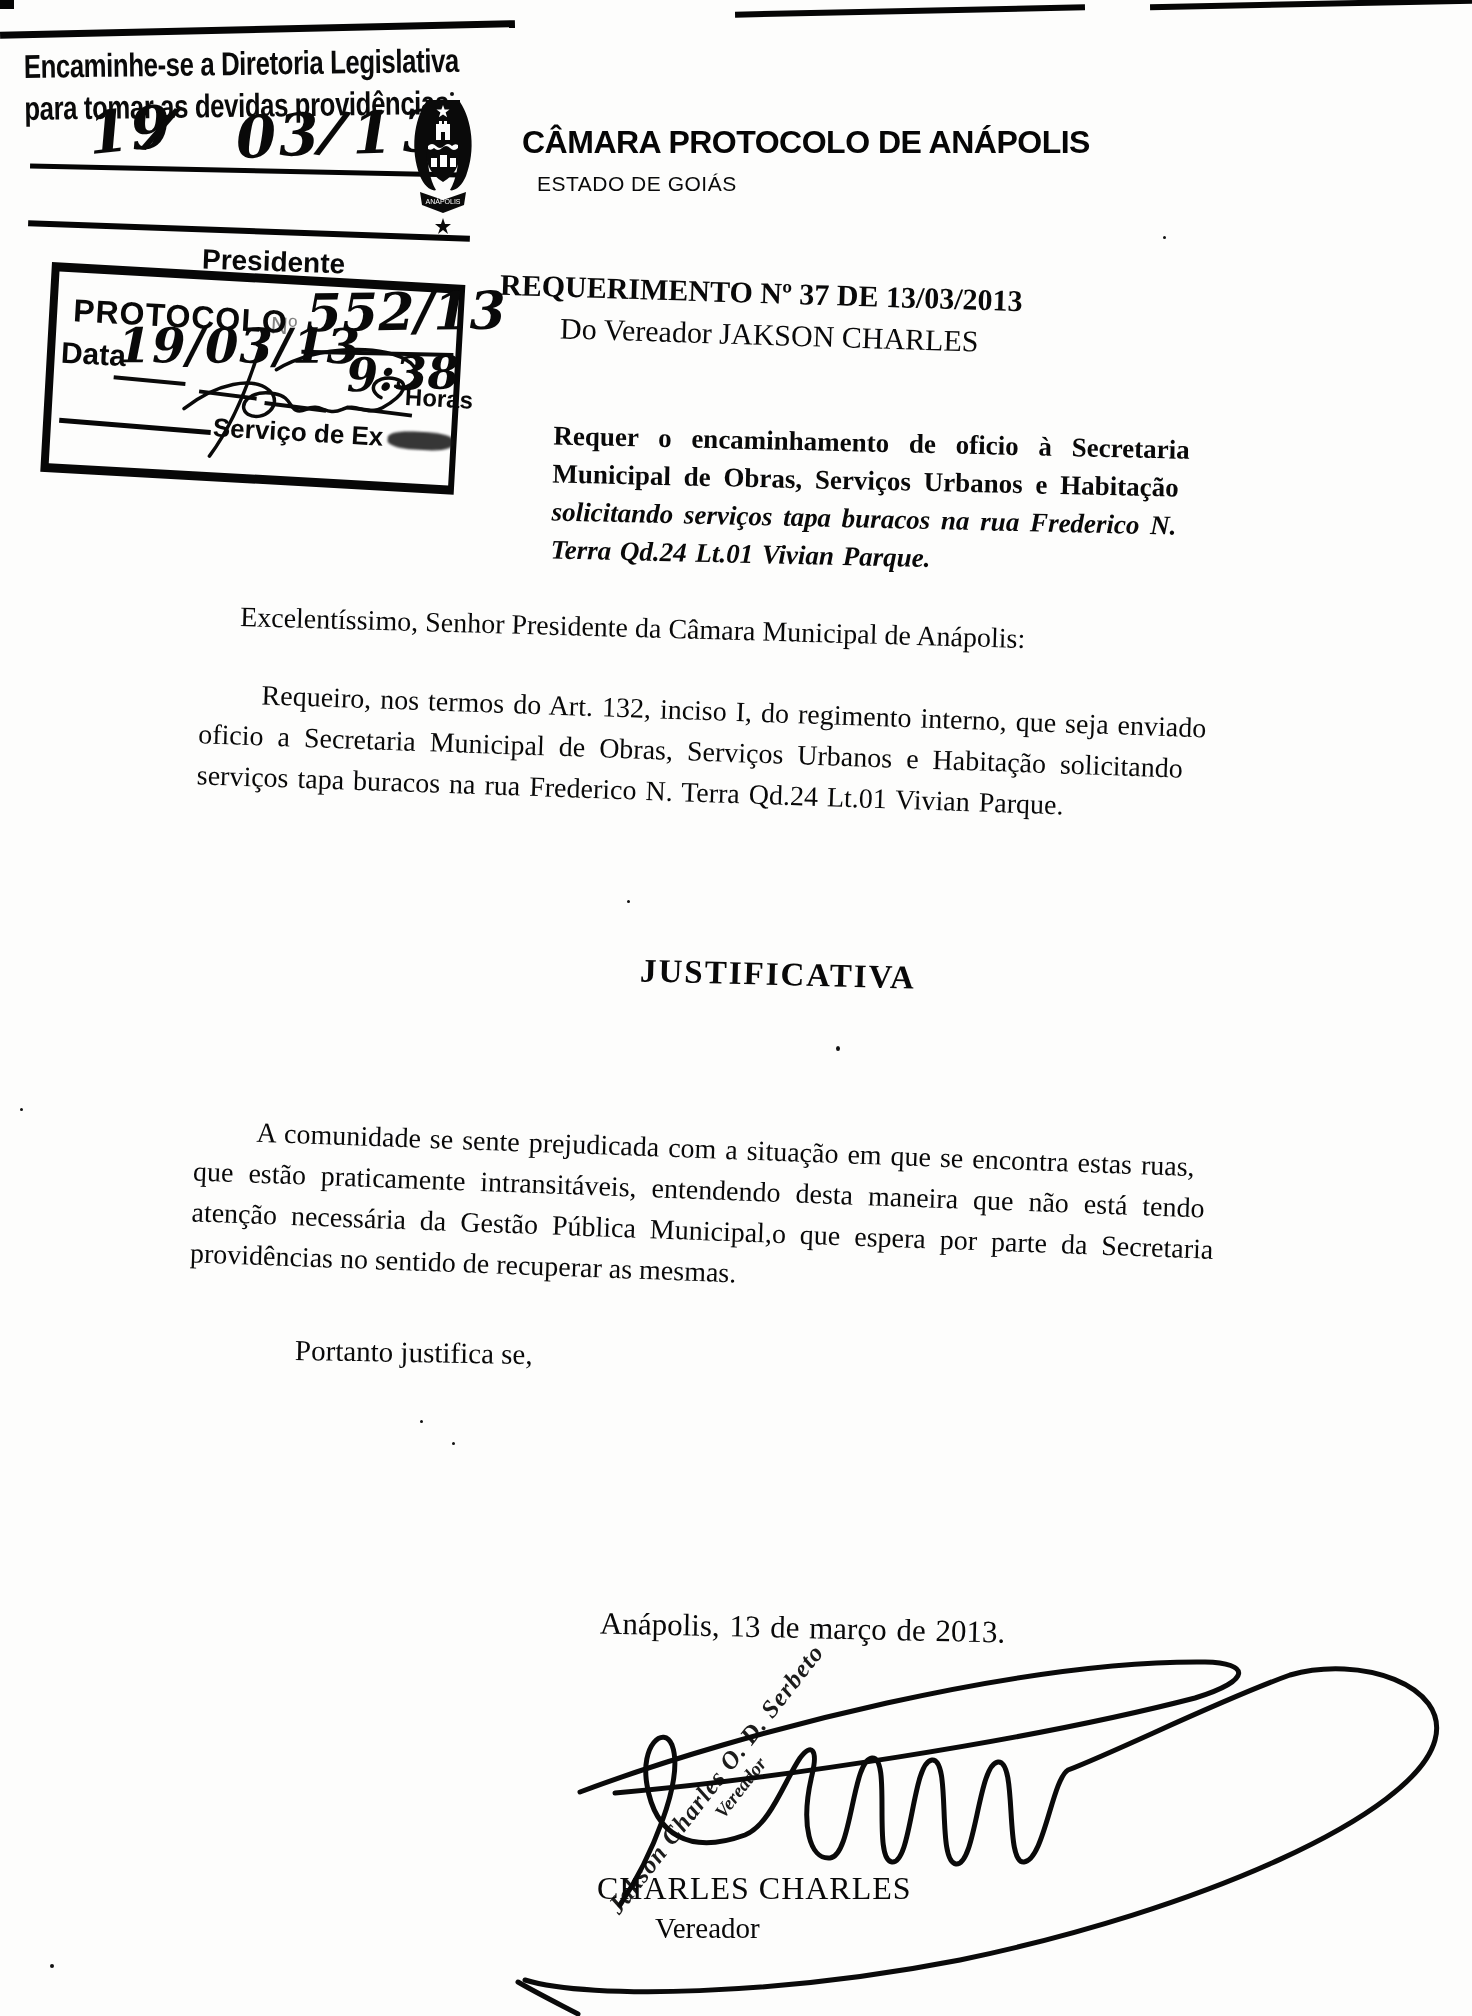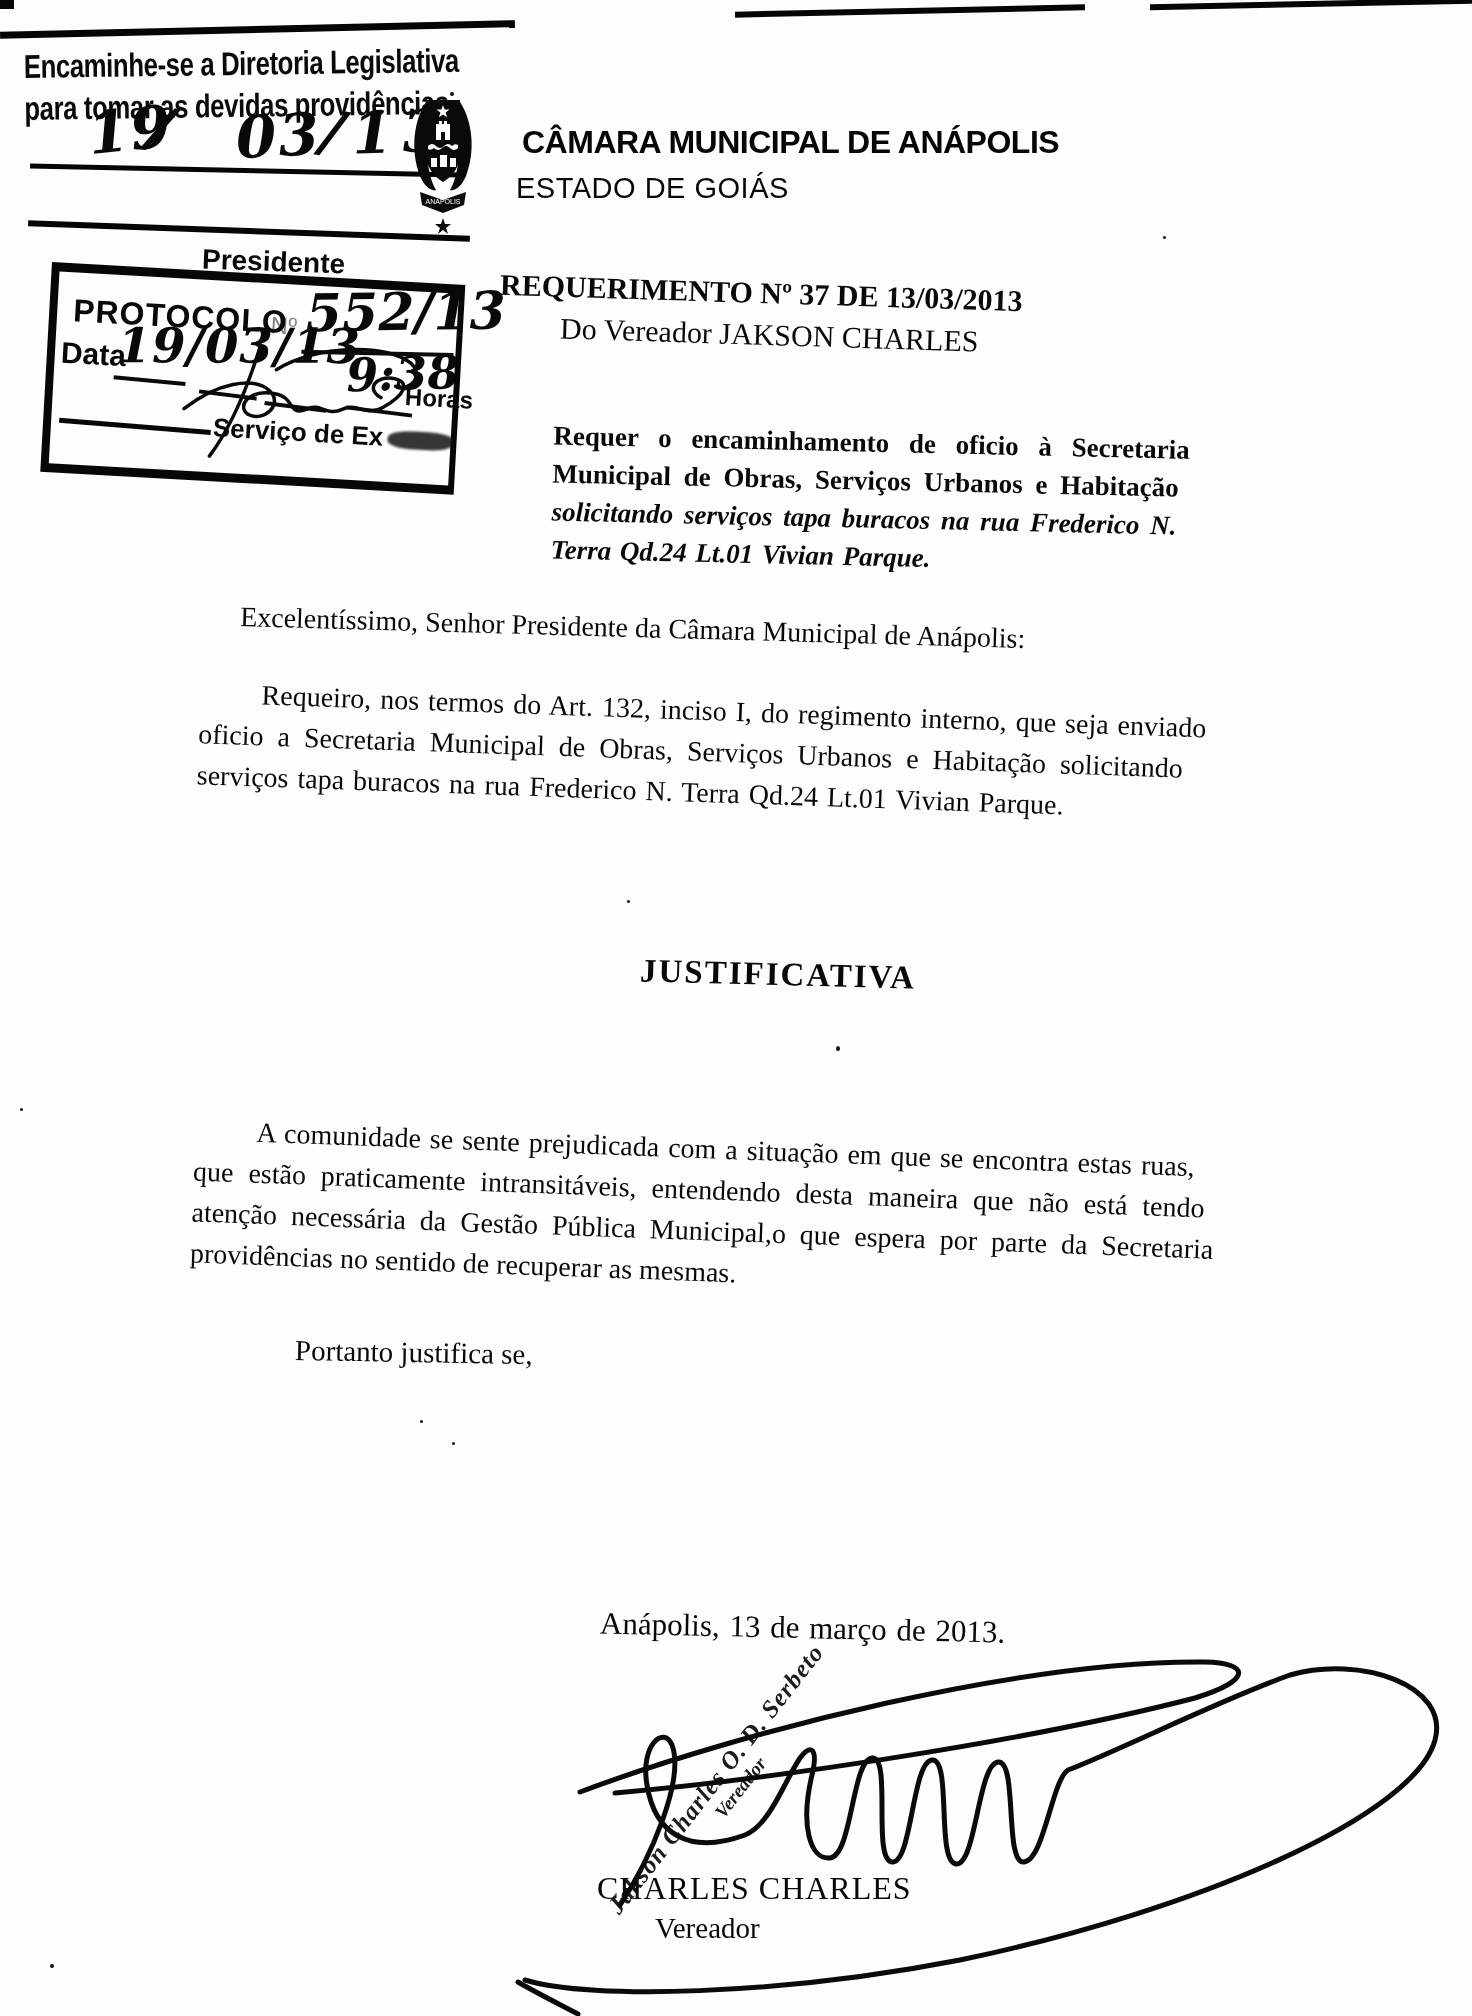--- a/index.html
+++ b/index.html
@@ -50,21 +50,21 @@
   .u3{left:212px;top:120px;width:62px;height:4px;background:#0a0a0a;transform:rotate(4deg);}
   .u4{left:294px;top:120px;width:66px;height:4px;background:#0a0a0a;transform:rotate(4deg);}
   .svc-line{left:8px;top:148px;width:152px;height:5px;background:#070707;transform:rotate(1.5deg);}
   .svc{left:162px;top:132px;font-size:26px;font-weight:600;}
   .smudge{display:inline-block;width:66px;height:18px;background:#141414;opacity:.85;
           border-radius:40%;filter:blur(1.3px);vertical-align:-2px;margin-left:4px;}
   .proto-sig{left:104px;top:48px;width:290px;height:140px;overflow:visible;}
 
   
   .org{left:522px;top:124px;font-size:32px;font-weight:700;letter-spacing:-0.5px;color:#060606;}
-  .state{left:516px;top:172px;font-size:29px;letter-spacing:0.5px;}
+  .state{left:537px;top:172px;font-size:21px;letter-spacing:0.5px;}
   .emblem{left:406px;top:92px;width:74px;height:146px;}
 
   
   .req-title{left:500px;top:276px;font-size:30px;font-weight:700;transform:rotate(1.8deg);}
   .req-author{left:560px;top:318px;font-size:30px;transform:rotate(1.8deg);}
   .summary{left:552px;top:424px;width:668px;transform:rotate(1.3deg);
            font-size:27px;font-weight:700;line-height:38px;}
   .summary .l1{word-spacing:13px;}
   .summary .l2{word-spacing:6px;}
   .summary .l3{font-style:italic;word-spacing:4px;}
@@ -149,21 +149,21 @@
     <path d="M30,48 v-16 h3 v-3 h3 v3 h2 v-3 h3 v3 h3 v16 Z" fill="#fff"></path>
     <rect x="35" y="40" width="4" height="8" fill="#0a0a0a"></rect>
     <path d="M22,54 q4,-4 8,0 t8,0 t8,0 q3,-3 6,-1 v3 q-4,4 -8,0 t-8,0 t-8,0 q-3,3 -6,1 Z" fill="#fff"></path>
     <rect x="25" y="66" width="6" height="9" fill="#fff"></rect>
     <rect x="34" y="63" width="7" height="12" fill="#fff"></rect>
     <rect x="44" y="66" width="6" height="9" fill="#fff"></rect>
     <path d="M14,100 L37,108 L60,100 L58,113 L37,121 L16,113 Z" fill="#0a0a0a"></path>
     <text x="37" y="112" font-size="7" fill="#fff" text-anchor="middle" font-family="Liberation Sans, sans-serif">ANÁPOLIS</text>
     <polygon points="37,126 39,132 45,132 40,136 42,142 37,138 32,142 34,136 29,132 35,132" fill="#0a0a0a"></polygon>
   </svg>
-  <div class="abs org sans nowrap">CÂMARA MUNICIPAL DE ANÁPOLIS</div>
+  <div class="abs org sans nowrap">CÂMARA PROTOCOLO DE ANÁPOLIS</div>
   <div class="abs state sans nowrap">ESTADO DE GOIÁS</div>
 
   <div class="abs req-title serif nowrap">REQUERIMENTO Nº 37 DE 13/03/2013</div>
   <div class="abs req-author serif nowrap">Do Vereador JAKSON CHARLES</div>
 
   <div class="abs summary serif">
     <div class="l1 nowrap">Requer o encaminhamento de oficio à Secretaria</div>
     <div class="l2 nowrap">Municipal de Obras, Serviços Urbanos e Habitação</div>
     <div class="l3 nowrap">solicitando serviços tapa buracos na rua Frederico N.</div>
     <div class="l4 nowrap">Terra Qd.24 Lt.01 Vivian Parque.</div>

